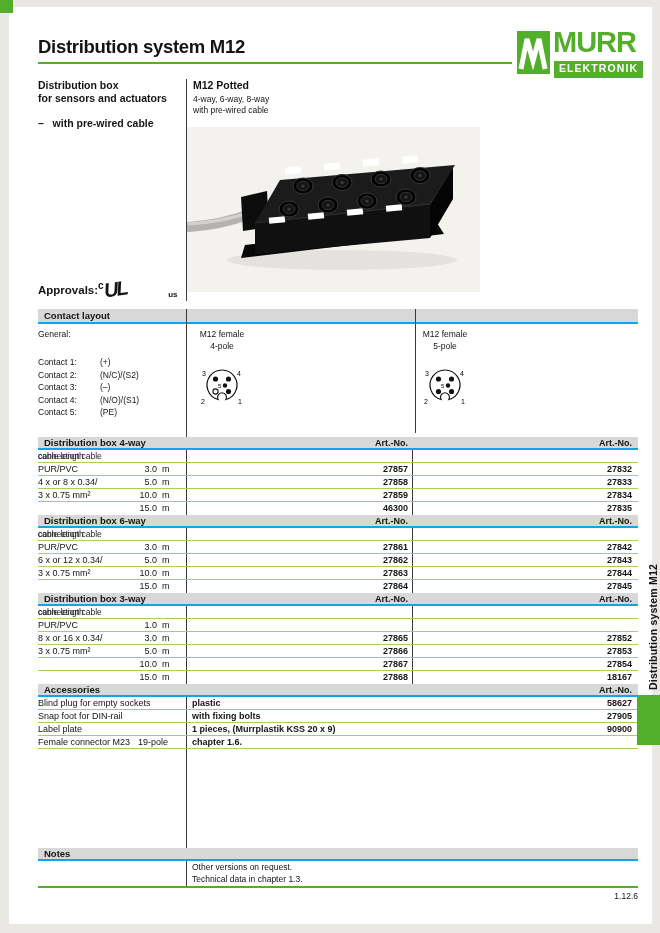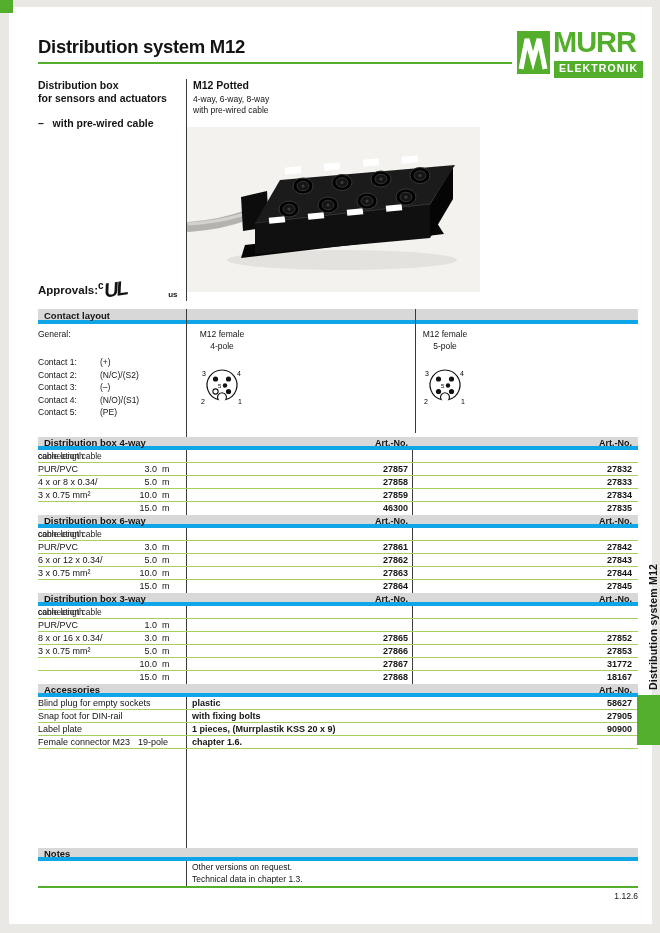--- a/index.html
+++ b/index.html
@@ -28,21 +28,21 @@
   .photo{left:187px;top:127px;width:293px;height:165px;}
 
   
   .approvals{left:38px;top:284px;font-size:11.5px;font-weight:bold;}
   .ulmark{left:98px;top:278px;}
   .ulm-c{font-size:10px;font-weight:bold;vertical-align:7px;}
   .ulm-ul{font-size:20px;font-weight:bold;font-style:italic;letter-spacing:-2px;display:inline-block;transform:rotate(-8deg);}
   .ulm-us{font-size:8px;font-weight:bold;vertical-align:-1px;margin-left:2px;padding-left:40px;}
 
   
-  .band{background:#d8d8d8;border-bottom:4px solid #0ea5e9;box-sizing:border-box;}
+  .band{background:#d8d8d8;border-bottom:2px solid #0ea5e9;box-sizing:border-box;}
   .trow{position:absolute;left:38px;width:600px;height:13px;box-sizing:border-box;font-size:9px;}
   .gline{border-bottom:1px solid #a6cf5e;}
   .cell{position:absolute;top:0;line-height:12.5px;white-space:nowrap;}
   .x0{left:0;}
   .xcol2{left:100;}
   .xval{left:85px;width:34px;text-align:right;}
   .xunit{left:124px;}
   .xart1{right:230px;font-weight:bold;}
   .xart2{right:6px;font-weight:bold;}
   .xband{left:6px;font-weight:bold;font-size:9.5px;}
@@ -323,21 +323,21 @@
   <span class="cell xval">5.0</span>
   <span class="cell xunit">m</span>
   <span class="cell xart1">27866</span>
   <span class="cell xart2">27853</span>
 </div>
 <div class="trow gline" style="top:658px;">
   <span class="cell x0"></span>
   <span class="cell xval">10.0</span>
   <span class="cell xunit">m</span>
   <span class="cell xart1">27867</span>
-  <span class="cell xart2">31772</span>
+  <span class="cell xart2">27854</span>
 </div>
 <div class="trow" style="top:671px;">
   <span class="cell x0"></span>
   <span class="cell xval">15.0</span>
   <span class="cell xunit">m</span>
   <span class="cell xart1">27868</span>
   <span class="cell xart2">18167</span>
 </div>
 
 <div class="trow band" style="top:684px;">

